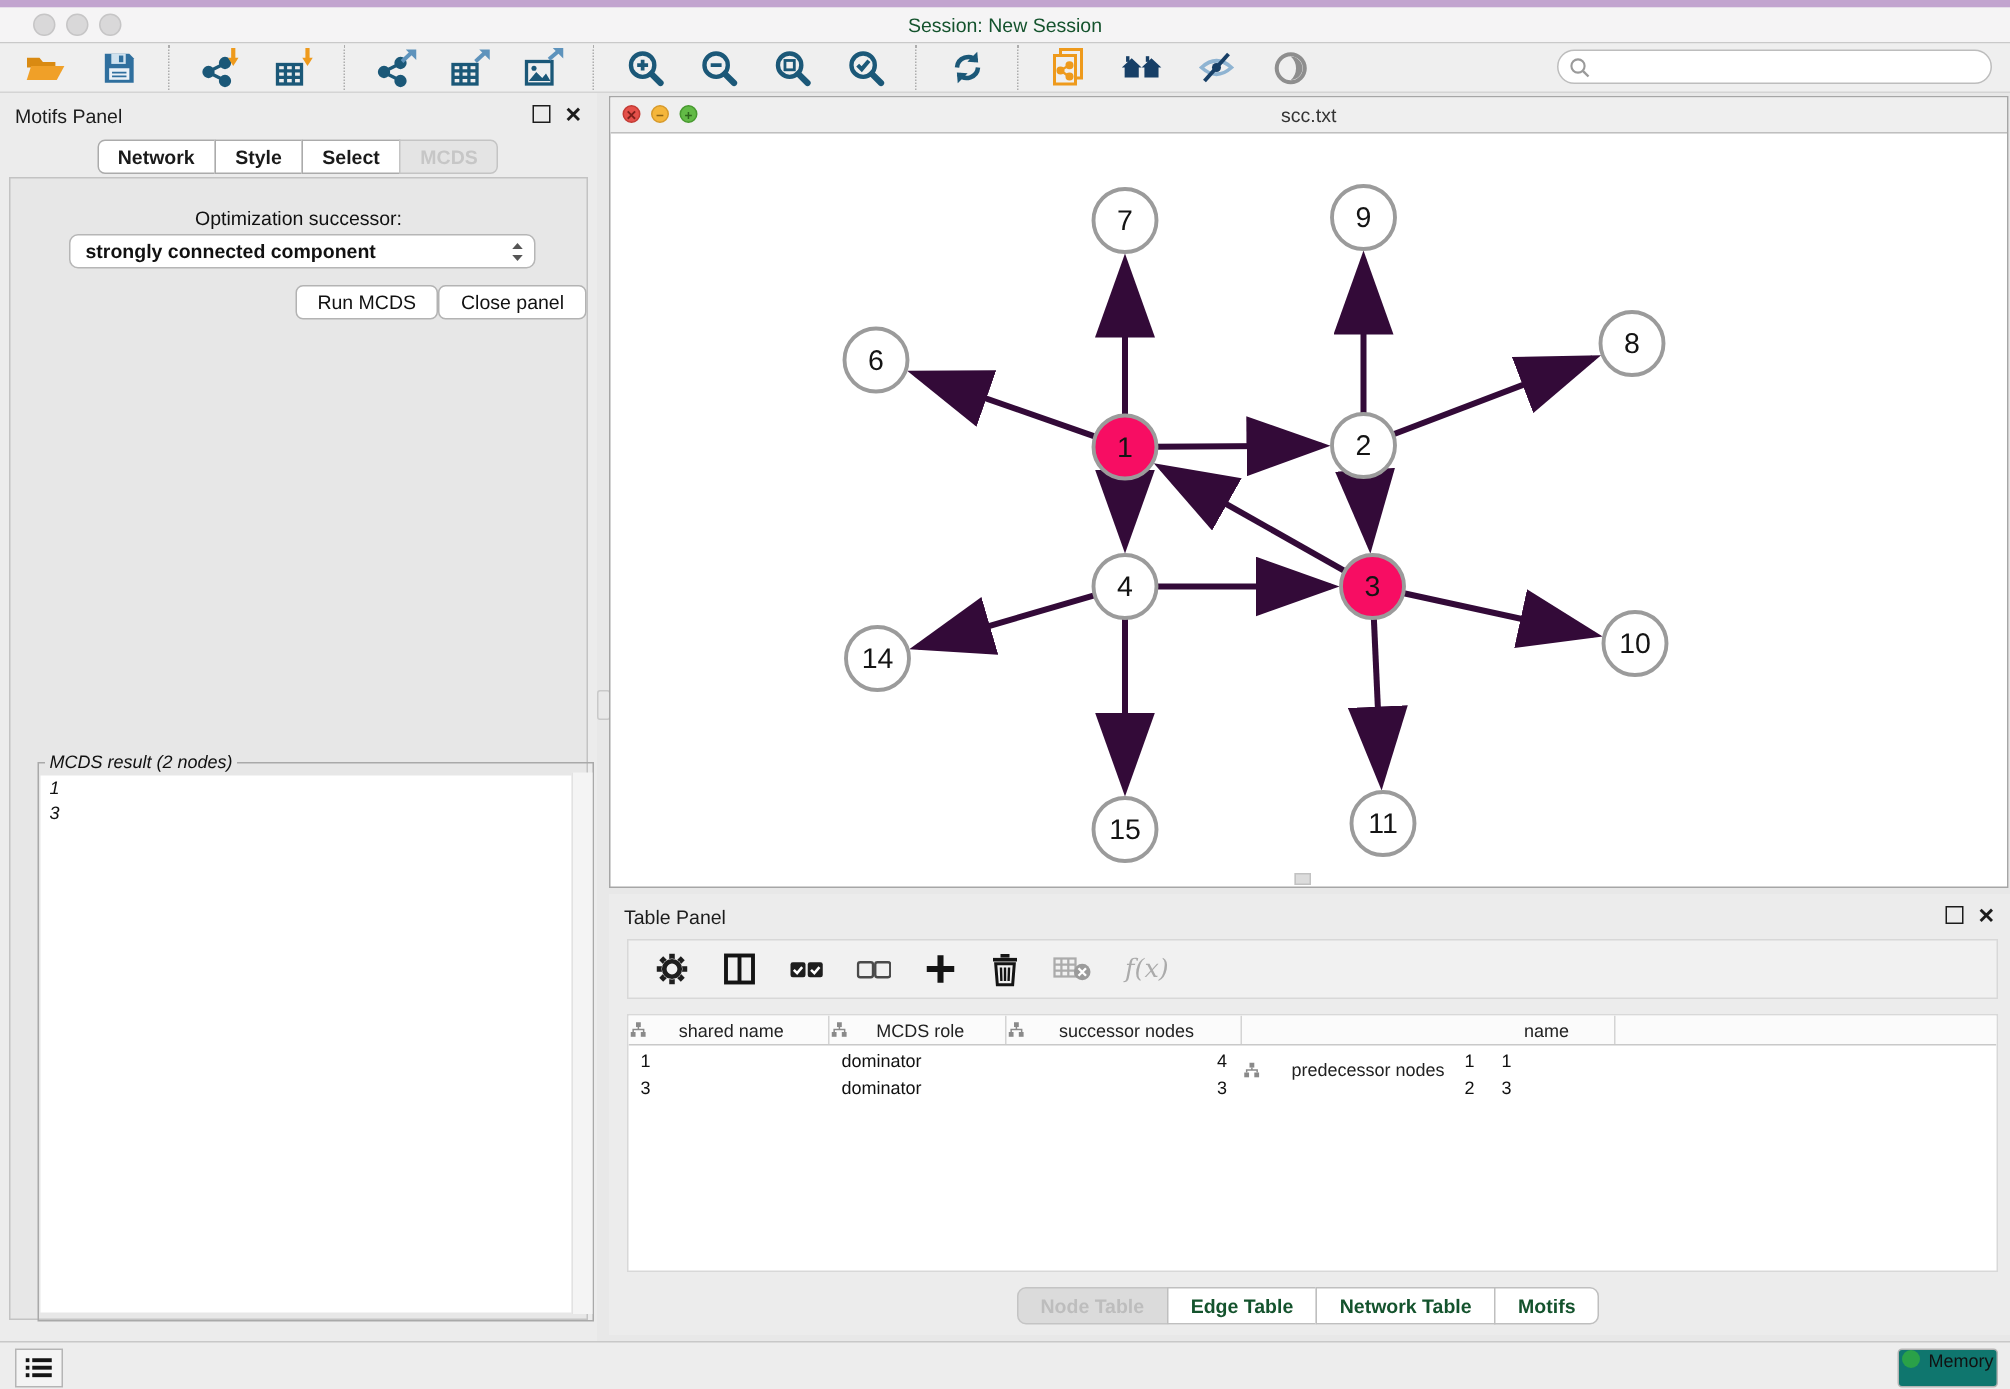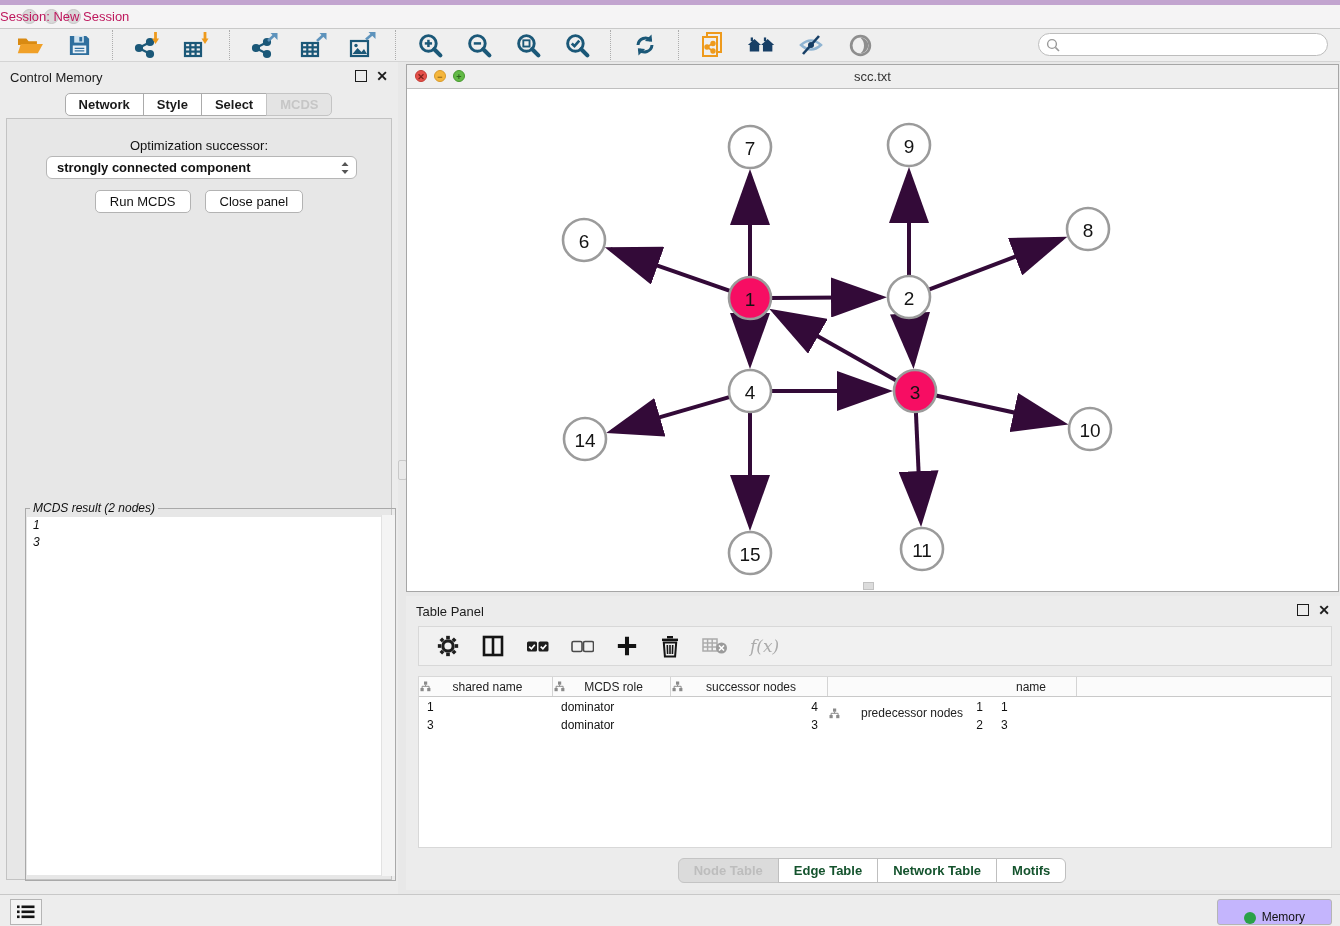--- a/index.html
+++ b/index.html
@@ -3,21 +3,21 @@
 <meta charset="utf-8">
 <style>
   html,body{margin:0;padding:0;width:1340px;height:926px;overflow:hidden;
     font-family:"Liberation Sans",sans-serif;background:#E8E8E8;position:relative;}
   
   #accent-strip{position:absolute;left:0;top:0;width:1340px;height:5px;background:#C2A4CF;}
   #titlebar{position:absolute;left:0;top:5px;width:1340px;height:23px;background:#F5F4F5;
     border-bottom:1px solid #C9C9C9;}
   #titlebar .lights{position:absolute;left:22px;top:4px;display:flex;gap:7px;}
   #titlebar .light{width:13px;height:13px;border-radius:50%;background:#D9D8D9;border:1px solid #C6C5C6;}
-  #window-title{position:absolute;left:0;right:0;top:4px;font-size:13px;color:#be185d;}
+  #window-title{position:absolute;left:0;right:0;top:4px;text-align:center;font-size:13px;color:#14532d;}
   
   #toolbar{position:absolute;left:0;top:29px;width:1340px;height:33px;background:#EFEFEF;
     border-bottom:1px solid #D4D4D4;display:flex;align-items:center;padding-left:14px;box-sizing:border-box;gap:17px;}
   .tb-btn{display:flex;align-items:center;justify-content:center;width:32px;height:30px;}
   .tb-sep{width:1px;height:30px;border-left:1px dotted #ADADAD;}
   #search-box{position:absolute;right:12px;top:33px;width:290px;height:23px;background:#FFF;
     border:1px solid #BDBDBD;border-radius:12px;display:flex;align-items:center;padding-left:7px;box-sizing:border-box;}
   #search-box input{border:none;outline:none;flex:1;font-size:12px;background:transparent;height:18px;
     font-family:"Liberation Sans",sans-serif;}
   
@@ -33,21 +33,21 @@
   #cp-tabs .tab:first-child{border-radius:5px 0 0 5px;}
   #cp-tabs .tab:last-child{border-radius:0 5px 5px 0;}
   #cp-tabs .tab.active{background:#E4E4E4;color:#C6C6C6;border-color:#C4C4C4;}
   #cp-content{position:absolute;left:6px;right:6px;top:56px;bottom:14px;background:#E7E7E7;
     border:1px solid #C3C3C3;}
   #opt-label{text-align:center;margin-top:19px;font-size:13px;color:#111;}
   #criterion-select{position:absolute;left:39px;top:37px;width:311px;height:23px;background:#FFF;
     border:1px solid #B6B6B6;border-radius:6px;display:flex;align-items:center;box-sizing:border-box;
     padding:0 6px 0 10px;font-size:13px;color:#111;}
   #criterion-select .sel-text{flex:1;font-weight:bold;}
-  .cp-buttons{position:absolute;left:0;right:0;top:71px;display:flex;justify-content:center;gap:14px;}
+  .cp-buttons{position:absolute;left:0;right:0;top:71px;display:flex;justify-content:flex-end;}
   .mac-btn{background:#FFF;border:1px solid #B3B3B3;border-radius:5px;font-size:13px;color:#111;
     padding:3px 14px;font-family:"Liberation Sans",sans-serif;}
   #result-fieldset{position:absolute;left:6px;top:370px;width:369px;height:378px;border:1px solid #A9A9A9;
     margin:12px;padding:0;font-style:italic;}
   #result-fieldset legend{font-size:12px;color:#111;margin-left:4px;padding:0 3px;}
   #result-list{position:absolute;left:1px;right:1px;top:2px;bottom:1px;background:#FFF;overflow:hidden;}
   #result-scroll{position:absolute;right:0;top:0;bottom:0;width:13px;background:#F4F4F4;border-left:1px solid #E2E2E2;}
   .result-line{font-size:12px;color:#111;padding-left:6px;line-height:17px;}
   
   #v-splitter{position:absolute;left:398px;top:62px;width:8px;height:832px;}
@@ -82,22 +82,22 @@
   #tp-tabs{position:absolute;left:0;right:1px;bottom:7px;display:flex;justify-content:center;align-items:flex-end;}
   #tp-tabs .tab{font-size:13px;font-weight:600;color:#14532d;background:#FFF;border:1px solid #BFBFBF;
     padding:4px 15px;margin-left:-1px;}
   #tp-tabs .tab:first-child{border-radius:6px 0 0 6px;}
   #tp-tabs .tab:last-child{border-radius:0 6px 6px 0;}
   #tp-tabs .tab.active{background:#DBDBDB;color:#BDBDBD;border-color:#C4C4C4;}
   
   #status-bar{position:absolute;left:0;top:894px;width:1340px;height:32px;background:#EDEDED;border-top:1px solid #C8C8C8;box-sizing:border-box;}
   #list-button{position:absolute;left:10px;top:4px;width:30px;height:24px;background:#F4F4F4;border:1px solid #B5B5B5;
     display:flex;align-items:center;justify-content:center;}
-  #memory-button{position:absolute;right:8px;top:4px;height:24px;background:#c4b5fd;border:1px solid #B5B5B5;
-    border-radius:3px;display:flex;align-items:flex-end;gap:6px;padding:0 26px;font-size:12px;color:#111;}
+  #memory-button{position:absolute;right:8px;top:4px;height:24px;background:#0f766e;border:1px solid #B5B5B5;
+    border-radius:3px;display:flex;align-items:flex-start;gap:6px;padding:0 2px;font-size:12px;color:#111;}
   #memory-dot{width:12px;height:12px;border-radius:50%;background:#2AA148;}
 </style>
 </head>
 <body>
 
 <div id="accent-strip"></div>
 <div id="titlebar">
   <div class="lights">
     <div class="light"></div>
     <div class="light"></div>
@@ -266,21 +266,21 @@
 <div id="search-box">
   <svg width="14" height="14" viewBox="0 0 14 14">
     <circle cx="6" cy="6" r="4.4" fill="none" stroke="#9A9A9A" stroke-width="1.4"></circle>
     <line x1="9.4" y1="9.4" x2="13" y2="13" stroke="#9A9A9A" stroke-width="1.6"></line>
   </svg>
   <input type="text" value="" style="">
 </div>
 
 <div id="control-panel">
   <div class="panel-header">
-    <div class="ptitle">Control Memory</div>
+    <div class="ptitle">Motifs Panel</div>
     <div class="picons">
       <div class="float-box"></div>
       <div class="close-x">✕</div>
     </div>
   </div>
   <div id="cp-tabs">
       <div class="tab">Network</div>
       <div class="tab">Style</div>
       <div class="tab">Select</div>
       <div class="tab active">MCDS</div>

